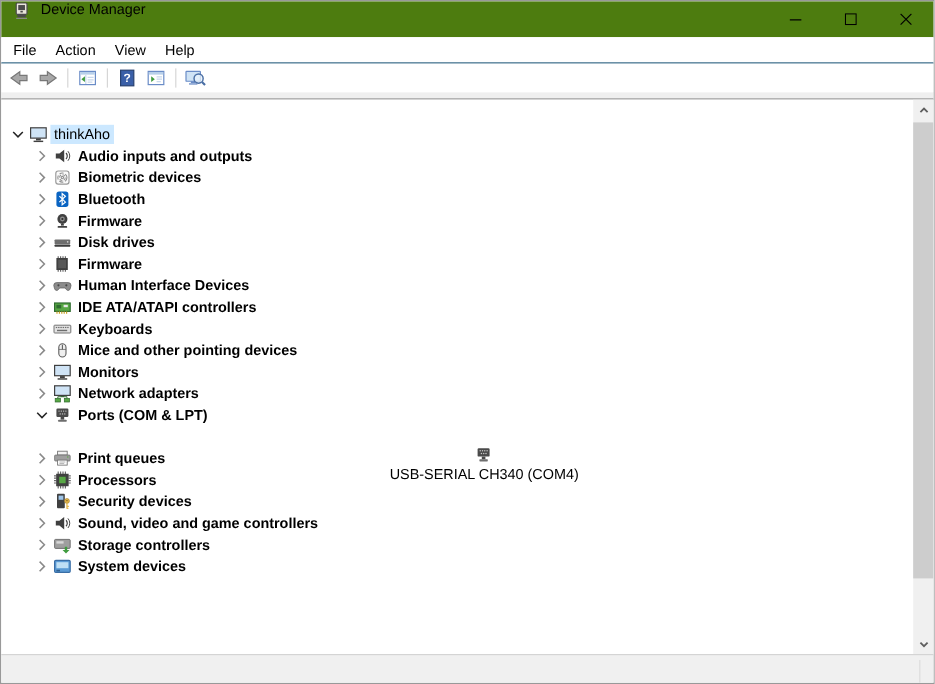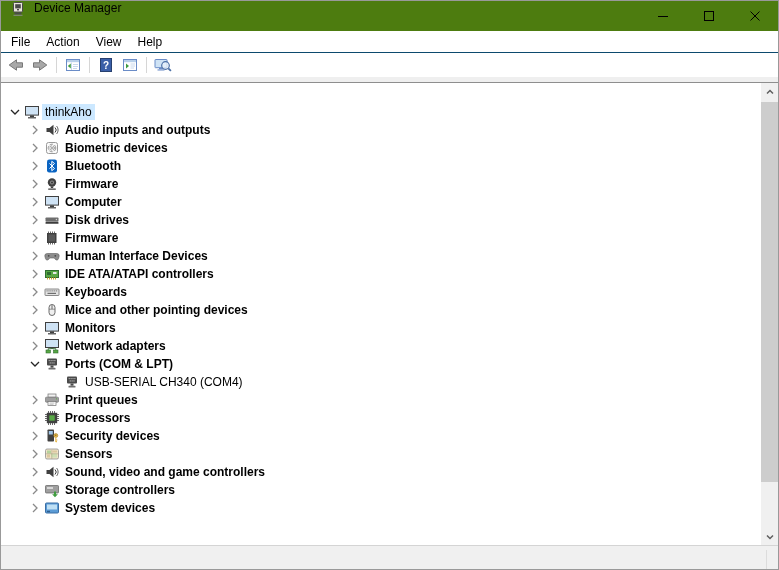--- a/index.html
+++ b/index.html
@@ -23,21 +23,21 @@
   .tb-btn { width:24px; height:22px; display:flex; align-items:center; justify-content:center; }
   .tb-sep { width:1px; height:16px; background:#d6d6d6; margin:0 4px; }
   .rebar-strip { height:6px; background:#efefef; border-bottom:1px solid #8e8e8e; flex:0 0 auto; }
 
   
   .content { flex:1; display:flex; overflow:hidden; background:#fff; }
   .tree { flex:1; overflow:hidden; padding-top:2px;margin-top:18px; }
   .row { display:flex; align-items:center; height:18px; white-space:nowrap; }
   .row.lvl0 { padding-left:5px; }
   .row.lvl1 { padding-left:25px;font-weight:bold; }
-  .row.lvl2 { padding-left:45px; }
+  .row.lvl2 { padding-left:45px;flex-direction:column; }
   .chev { width:18px; height:16px; display:flex; align-items:center; justify-content:center; flex:0 0 auto; }
   .ticon { width:18px; height:16px; display:flex; align-items:center; flex:0 0 auto; }
   .tlabel { padding:1px 3px; }
   .tlabel.selected { background:#cce8ff; }
 
   
   .scrollbar { width:17px; flex:0 0 auto; background:#f0f0f0; display:flex; flex-direction:column; }
   .sb-btn { height:17px; display:flex; align-items:center; justify-content:center; flex:0 0 auto; }
   .sb-track { flex:1; position:relative; }
   .sb-thumb { position:absolute; top:2px; left:0; width:17px; height:380px; background:#cdcdcd; }
@@ -239,35 +239,20 @@
           <span class="tlabel">Firmware</span>
         </div>
       <div class="row lvl1">
           <span class="chev">
             <svg width="16" height="16" viewBox="0 0 16 16">
               <path d="M6 4l4 4-4 4" fill="none" stroke="#8a8a8a" stroke-width="1.3"></path>
             </svg>
           </span>
           <span class="ticon">
             <svg width="16" height="16" viewBox="0 0 16 16">
-              <rect x="1.5" y="2.5" width="13" height="8.6" fill="#cfe3f5" stroke="#404040"></rect>
-              <rect x="6" y="11.4" width="4" height="1.6" fill="#404040"></rect>
-              <rect x="4" y="13.2" width="8" height="1.2" fill="#404040"></rect>
-            </svg>
-          </span>
-          <span class="tlabel">Computer</span>
-        </div>
-      <div class="row lvl1">
-          <span class="chev">
-            <svg width="16" height="16" viewBox="0 0 16 16">
-              <path d="M6 4l4 4-4 4" fill="none" stroke="#8a8a8a" stroke-width="1.3"></path>
-            </svg>
-          </span>
-          <span class="ticon">
-            <svg width="16" height="16" viewBox="0 0 16 16">
               <rect x="1.5" y="5.5" width="13" height="4.2" rx="0.8" fill="#6e6e6e"></rect>
               <rect x="1.5" y="9.9" width="13" height="1.8" rx="0.5" fill="#3c3c3c"></rect>
               <circle cx="12.4" cy="7.5" r="0.7" fill="#d2d2d2"></circle>
             </svg>
           </span>
           <span class="tlabel">Disk drives</span>
         </div>
       <div class="row lvl1">
           <span class="chev">
             <svg width="16" height="16" viewBox="0 0 16 16">
@@ -481,38 +466,20 @@
           <span class="tlabel">Security devices</span>
         </div>
       <div class="row lvl1">
           <span class="chev">
             <svg width="16" height="16" viewBox="0 0 16 16">
               <path d="M6 4l4 4-4 4" fill="none" stroke="#8a8a8a" stroke-width="1.3"></path>
             </svg>
           </span>
           <span class="ticon">
             <svg width="16" height="16" viewBox="0 0 16 16">
-              <rect x="1.5" y="3" width="13" height="10" rx="1.5" fill="#efe3c8" stroke="#8f8f8f" stroke-width="0.8"></rect>
-              <rect x="3" y="4.5" width="4" height="3" fill="#b5d39b"></rect>
-              <rect x="8.5" y="4.5" width="4.5" height="2" fill="#dbc89e"></rect>
-              <rect x="3" y="8.5" width="3" height="3" fill="#dbc89e"></rect>
-              <rect x="7" y="7.5" width="6" height="4" fill="#cfe0b5"></rect>
-              <path d="M7.8 4v9M1.5 7.8h13" stroke="#a89c7c" stroke-width="0.5"></path>
-            </svg>
-          </span>
-          <span class="tlabel">Sensors</span>
-        </div>
-      <div class="row lvl1">
-          <span class="chev">
-            <svg width="16" height="16" viewBox="0 0 16 16">
-              <path d="M6 4l4 4-4 4" fill="none" stroke="#8a8a8a" stroke-width="1.3"></path>
-            </svg>
-          </span>
-          <span class="ticon">
-            <svg width="16" height="16" viewBox="0 0 16 16">
               <path d="M2.5 6h3L9.5 2.8v10.4L5.5 10h-3z" fill="#404040"></path>
               <path d="M11 5.5a3.5 3.5 0 0 1 0 5" fill="none" stroke="#404040"></path>
               <path d="M12.6 4a6 6 0 0 1 0 8" fill="none" stroke="#404040" stroke-width="0.8"></path>
             </svg>
           </span>
           <span class="tlabel">Sound, video and game controllers</span>
         </div>
       <div class="row lvl1">
           <span class="chev">
             <svg width="16" height="16" viewBox="0 0 16 16">

